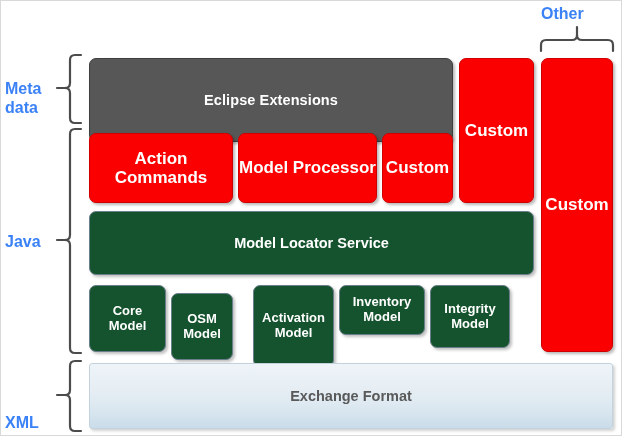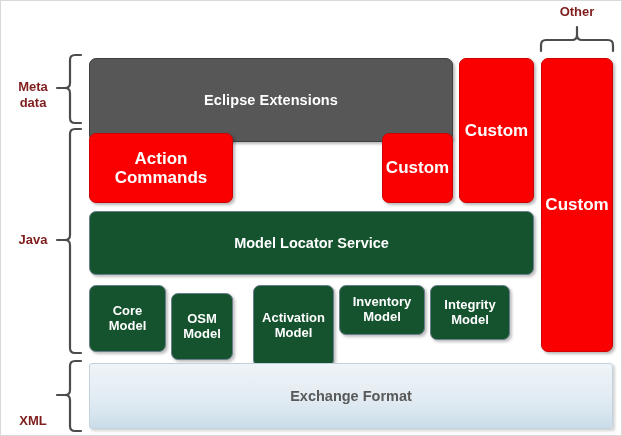--- a/index.html
+++ b/index.html
@@ -68,25 +68,24 @@
     color: #595959;
     border: 1px solid #c2d3de;
     box-shadow: 2px 2px 3px rgba(0,0,0,0.18);
     font-size: 14.5px;
     border-radius: 3px;
   }
 
   
   .group-label {
     position: absolute;
-    color: #7f1d1d;
+    color: #3b82f6;
     font-weight: bold;
-    font-size: 13px;
+    font-size: 16px;
     line-height: 1.2;
-    text-align: center;
     white-space: pre-line;
   }
 
   
   .bracket-v {
     position: absolute;
   }
   .bracket-v svg, .bracket-h svg {
     display: block;
     overflow: visible;
@@ -134,38 +133,39 @@
     <svg width="76" height="24" viewBox="0 0 76 24" fill="none">
       <path d="M2 22 V16 Q2 11 7 11 H33 Q38 11 38 6 Q38 11 43 11 H69 Q74 11 74 16 V22" stroke="#4c4c4c" stroke-width="2.2" stroke-linecap="round" stroke-linejoin="round" fill="none"></path>
       <path d="M38 6 V-2" stroke="#4c4c4c" stroke-width="2.2" stroke-linecap="round"></path>
     </svg>
   </div>
 
   <div class="box box-gray" style="left:88px; top:57px; width:364px; height:84px;">Eclipse Extensions</div>
 
   <div class="box box-red" style="left:88px; top:132px; width:144px; height:70px;">Action Commands</div>
 
+  <div class="box box-red" style="left:237px; top:132px; width:139px; height:70px;">Model Processor</div>
 
   <div class="box box-red" style="left:381px; top:132px; width:71px; height:70px;">Custom</div>
 
   <div class="box box-steel box-steel-wide" style="left:88px; top:210px; width:445px; height:64px;">Model Locator Service</div>
 
   <div class="box box-steel" style="left:88px; top:284px; width:77px; height:67px;">Core
 Model</div>
 
   <div class="box box-steel" style="left:170px; top:292px; width:62px; height:67px;">OSM
 Model</div>
 
   <div class="box box-steel" style="left:252px; top:284px; width:81px; height:82px;">Activation
 Model</div>
 
   <div class="box box-steel" style="left:338px; top:284px; width:86px; height:50px;">Inventory
 Model</div>
 
-  <div class="box box-steel" style="left:429px; top:284px; width:80px; height:55px;">Integrity
+  <div class="box box-steel" style="left:429px; top:284px; width:80px; height:63px;">Integrity
 Model</div>
 
   <div class="box box-red" style="left:458px; top:57px; width:75px; height:145px;">Custom</div>
 
   <div class="box box-red" style="left:540px; top:57px; width:72px; height:294px;">Custom</div>
 
   <div class="box box-xml" style="left:88px; top:362px; width:524px; height:66px;">Exchange Format</div>
 
 </div>
 

